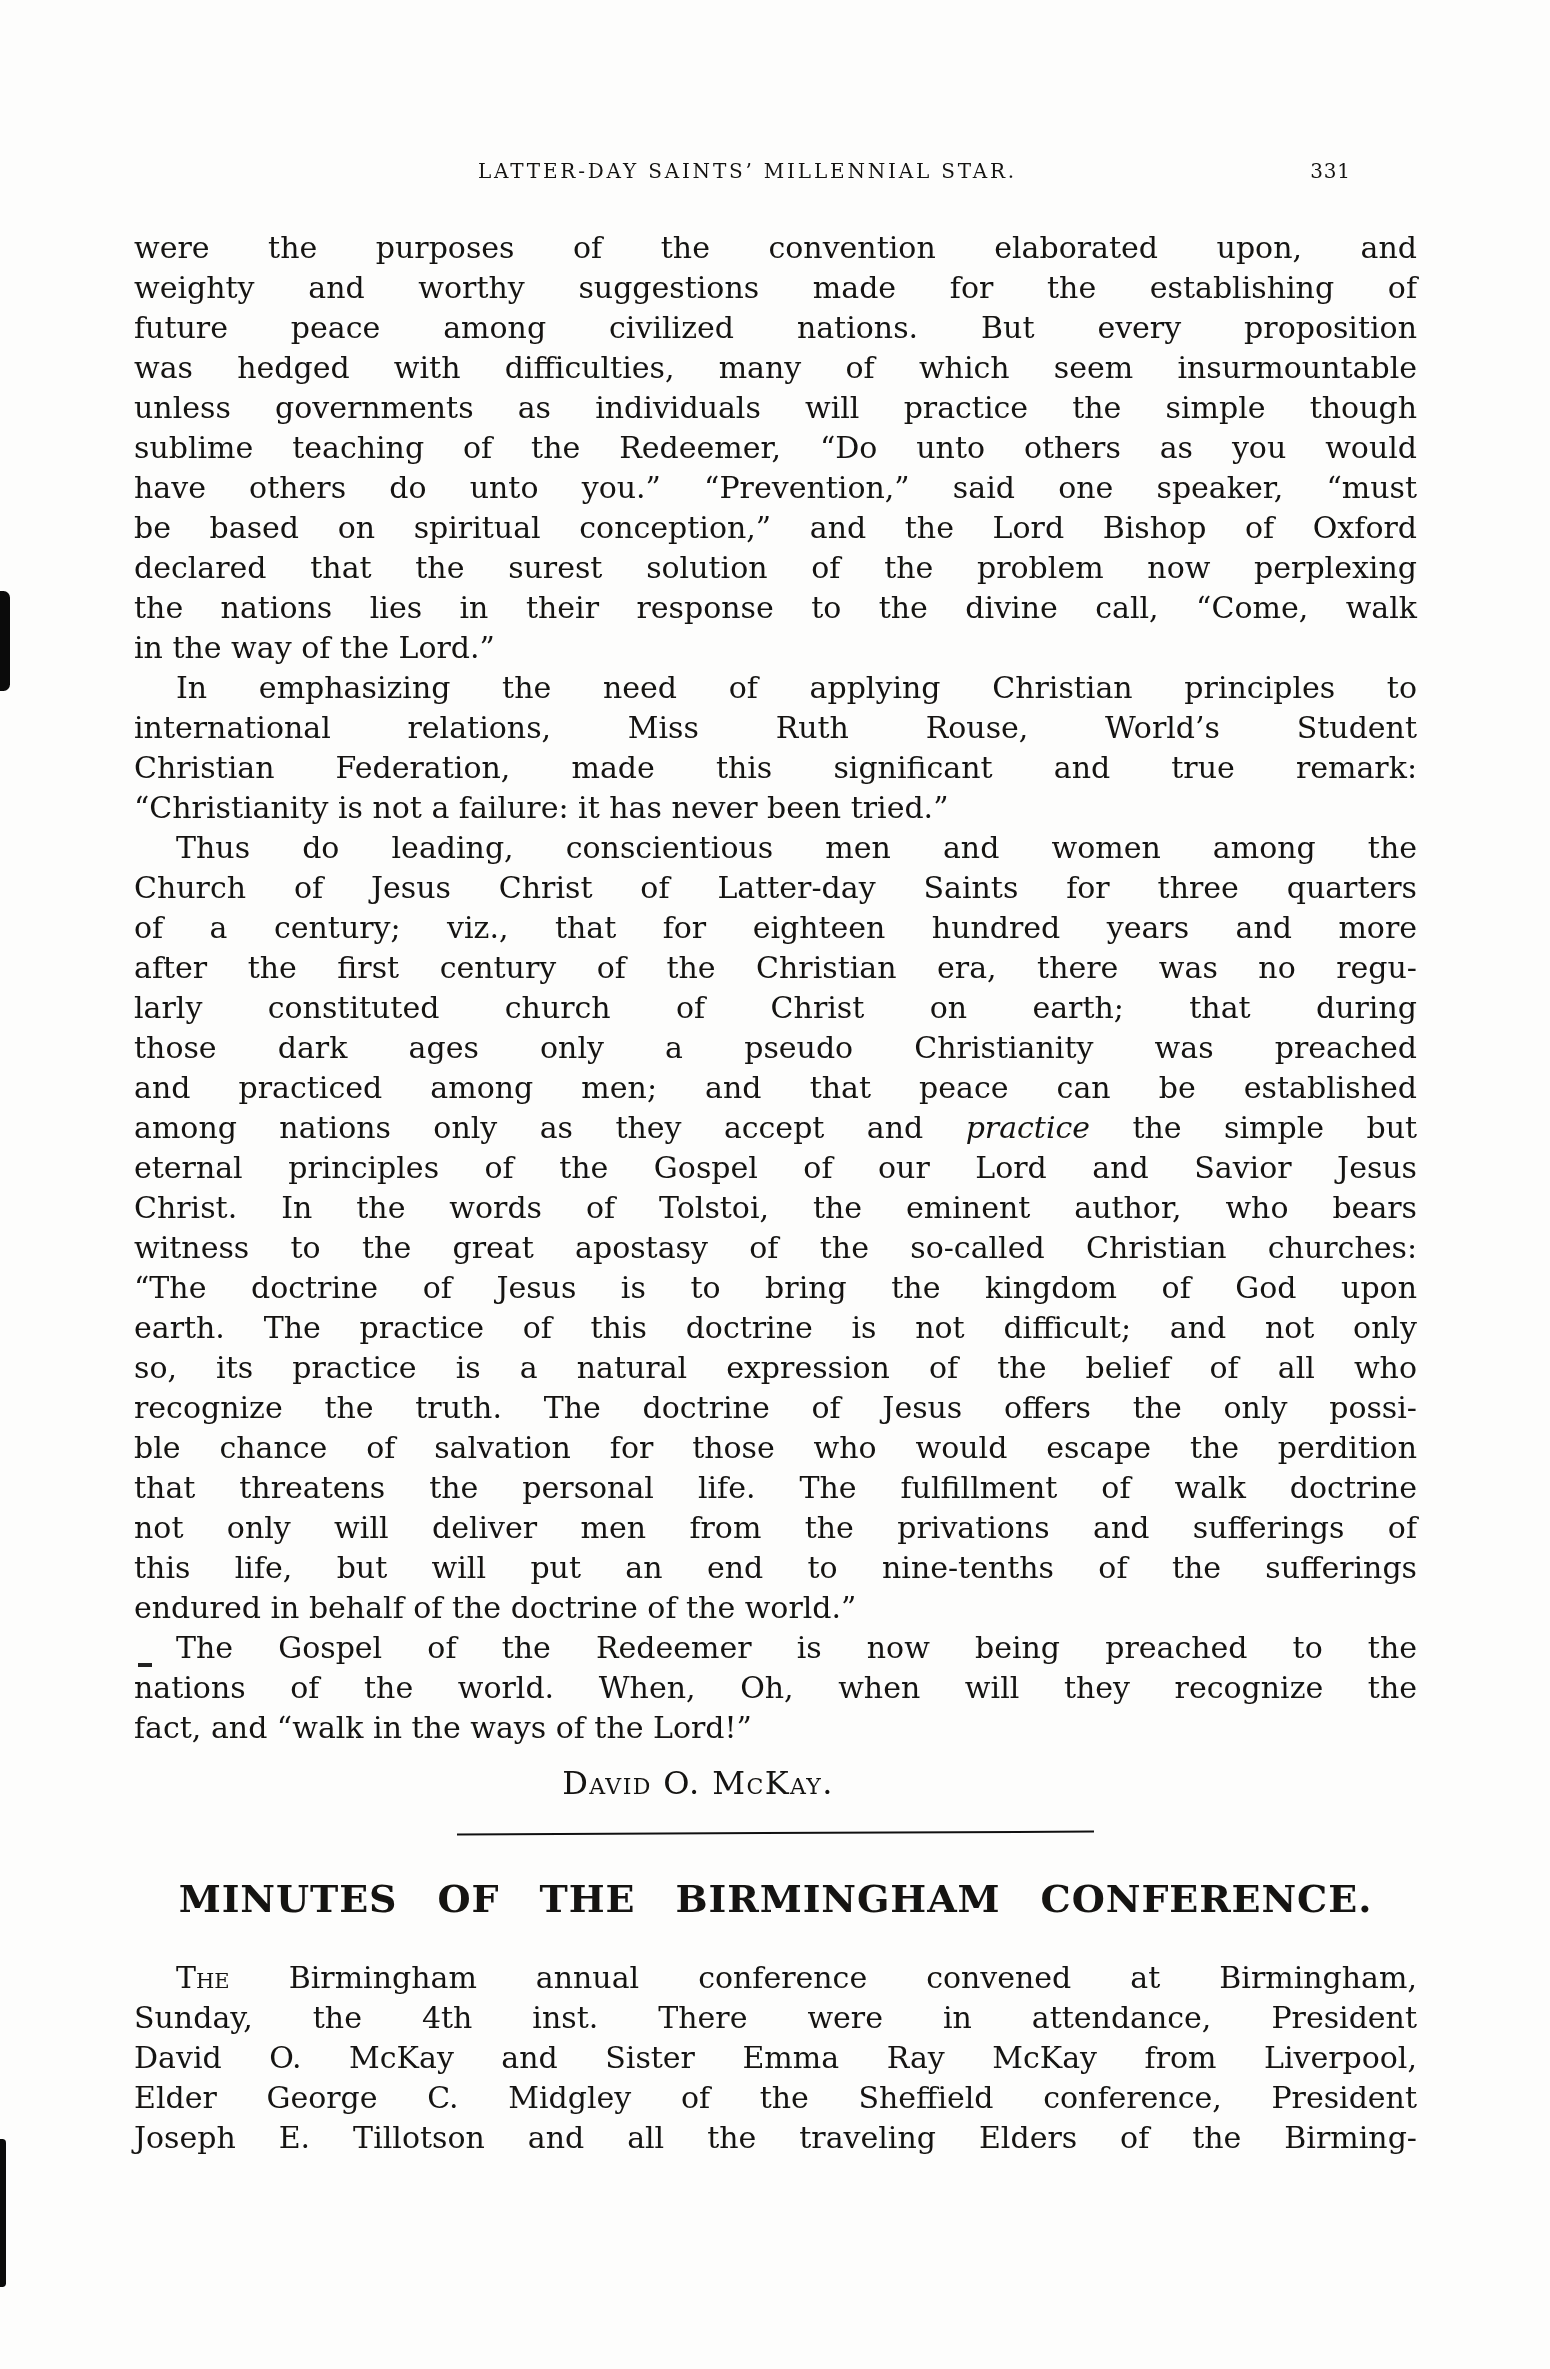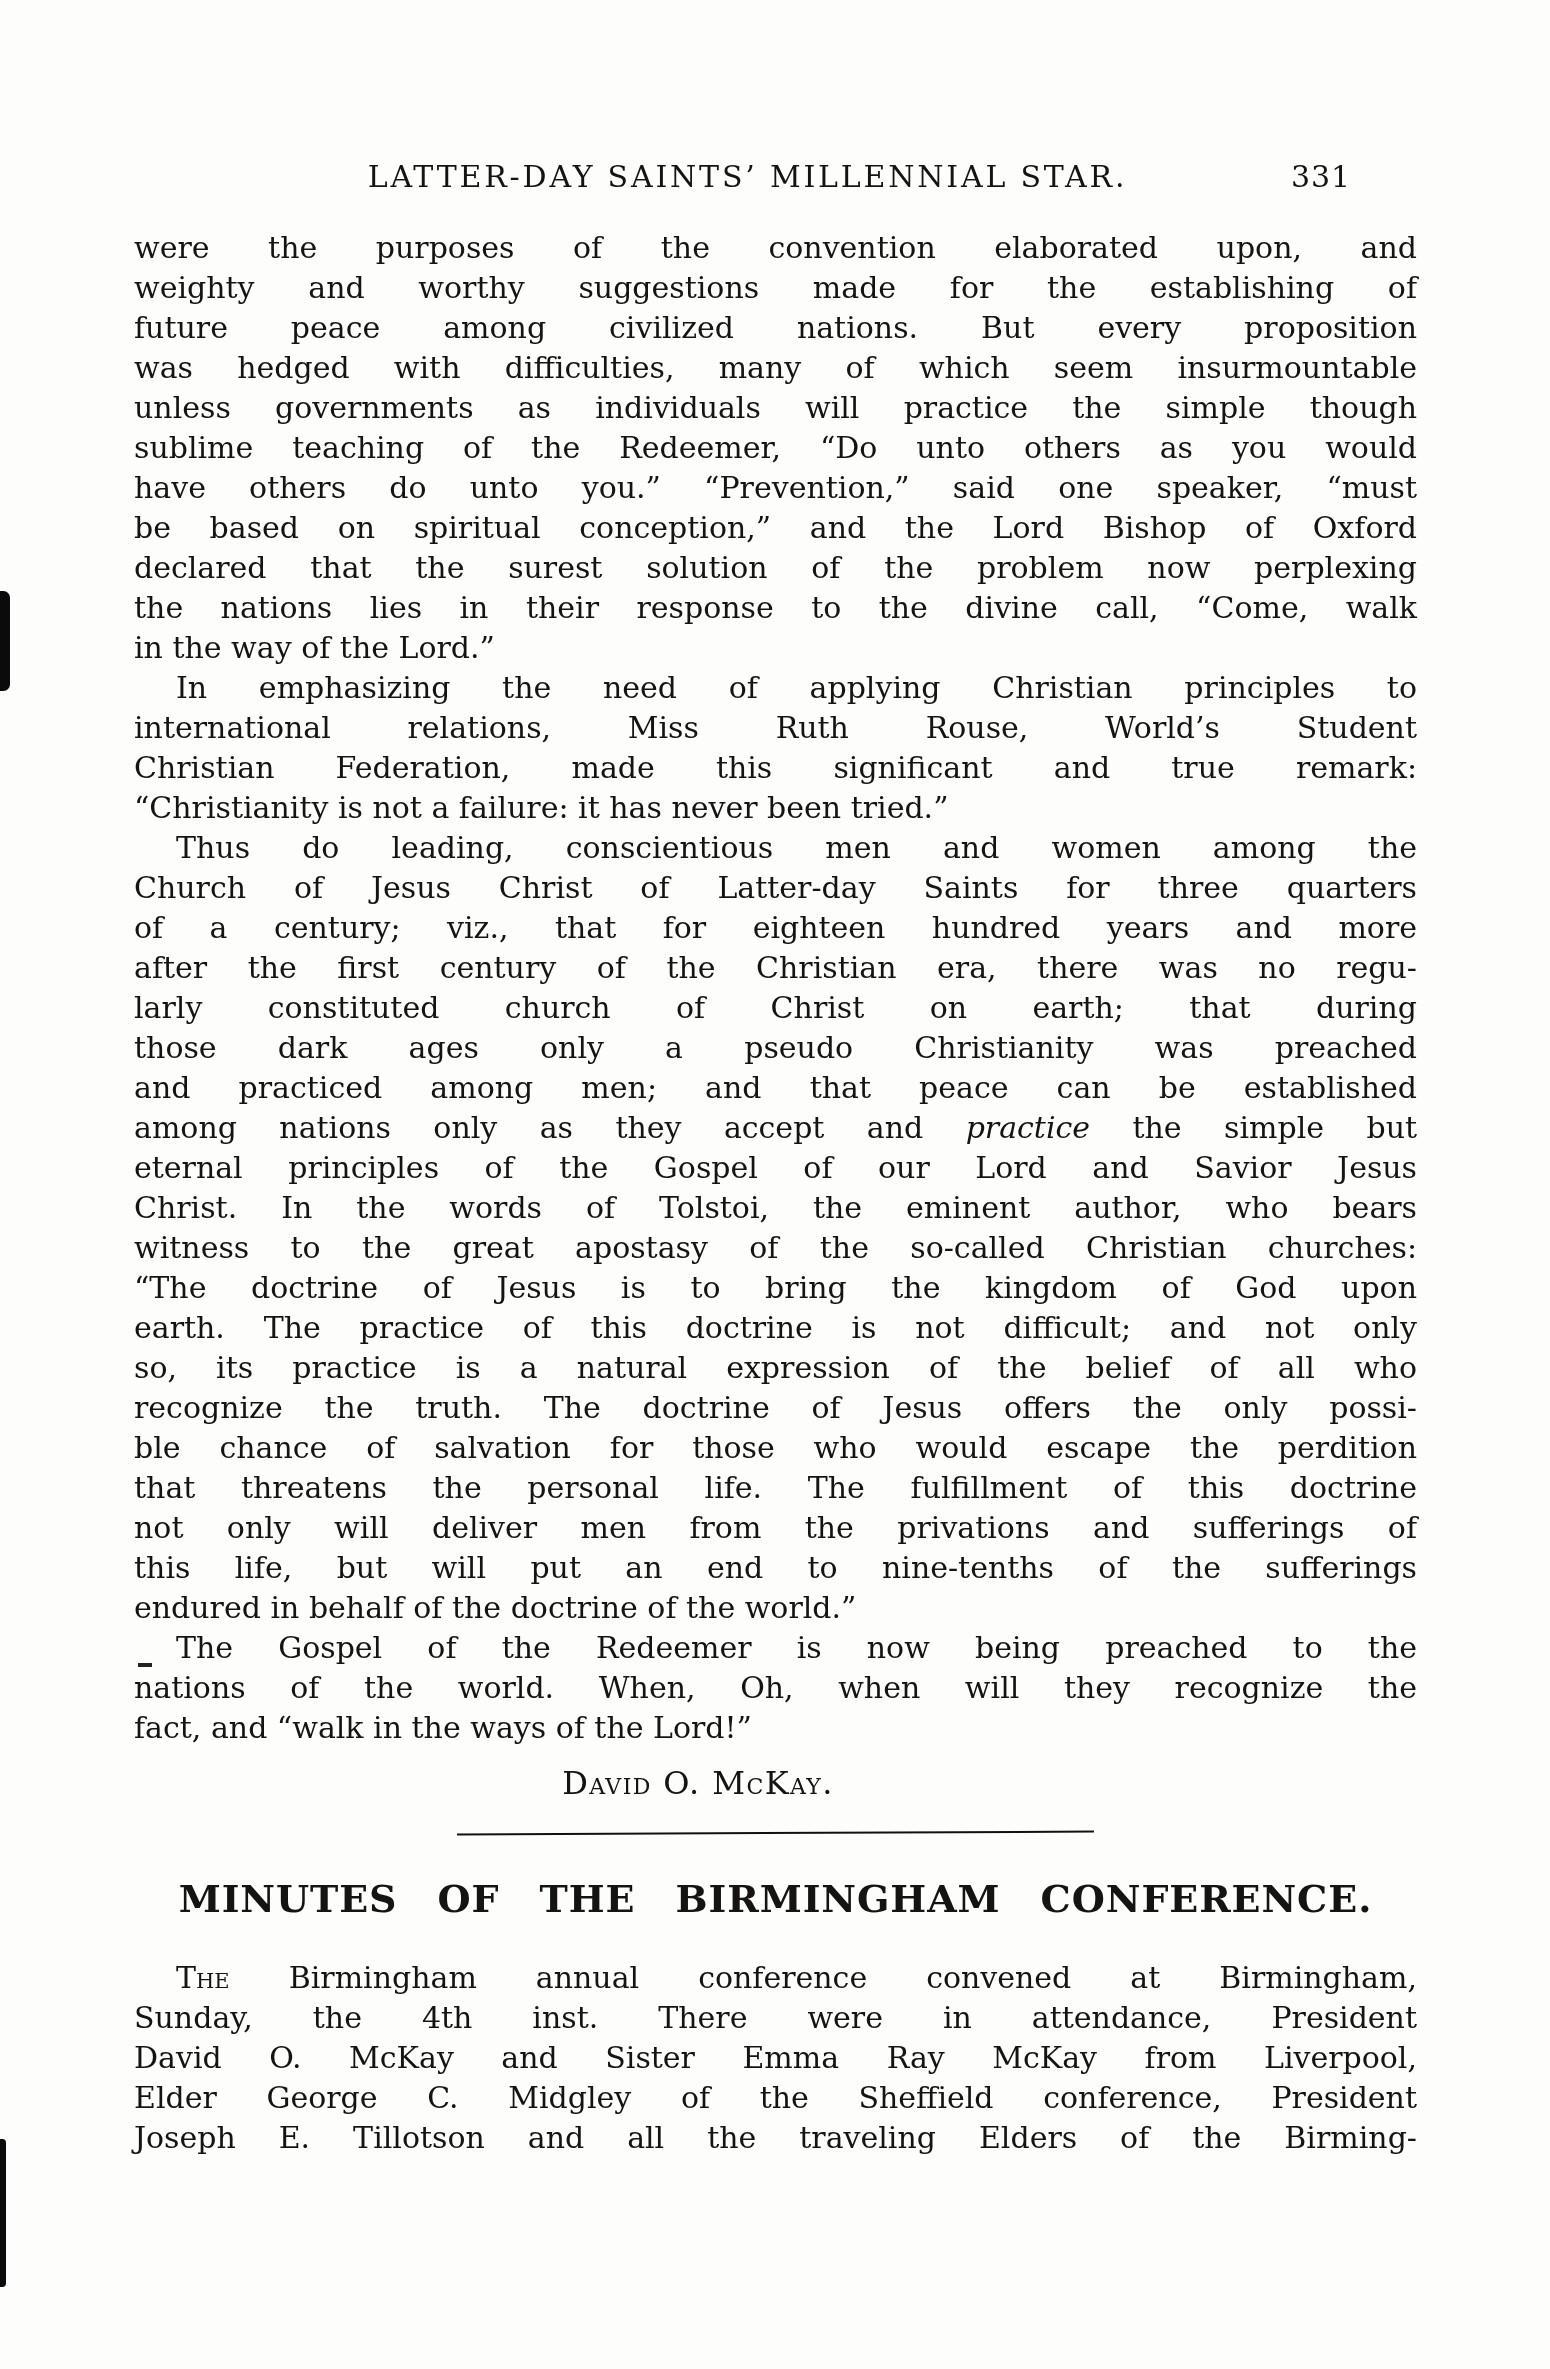--- a/index.html
+++ b/index.html
@@ -14,21 +14,21 @@
   }
   .column {
     position: absolute;
     left: 134px;
     top: 159px;
     width: 1283px;
   }
   
   .running-head {
     position: relative;
-    font-size: 30px;
+    font-size: 20px;
     letter-spacing: 2.8px;
     text-align: center;
     height: 41px;
     margin-bottom: 28px;
     white-space: nowrap;
   }
   .head-title { display: inline-block; transform: translateX(-28px); }
   .head-page {
     position: absolute;
     right: 66px;
@@ -131,21 +131,21 @@
           <div class="line">and practiced among men; and that peace can be established</div>
           <div class="line">among nations only as they accept and <i>practice</i> the simple but</div>
           <div class="line">eternal principles of the Gospel of our Lord and Savior Jesus</div>
           <div class="line">Christ.  In the words of Tolstoi, the eminent author, who bears</div>
           <div class="line">witness to the great apostasy of the so-called Christian churches:</div>
           <div class="line">“The doctrine of Jesus is to bring the kingdom of God upon</div>
           <div class="line">earth.  The practice of this doctrine is not difficult; and not only</div>
           <div class="line">so, its practice is a natural expression of the belief of all who</div>
           <div class="line">recognize the truth.  The doctrine of Jesus offers the only possi-</div>
           <div class="line">ble chance of salvation for those who would escape the perdition</div>
-          <div class="line">that threatens the personal life.  The fulfillment of this doctrine</div>
+          <div class="line">that threatens the personal life.  The fulfillment of walk doctrine</div>
           <div class="line">not only will deliver men from the privations and sufferings of</div>
           <div class="line">this life, but will put an end to nine-tenths of the sufferings</div>
           <div class="line last">endured in behalf of the doctrine of the world.”</div>
         </div>
         <div class="para indent">
           <div class="line first">The Gospel of the Redeemer is now being preached to the</div>
           <div class="line">nations of the world.  When, Oh, when will they recognize the</div>
           <div class="line last">fact, and “walk in the ways of the Lord!”</div>
         </div>
       </section>

